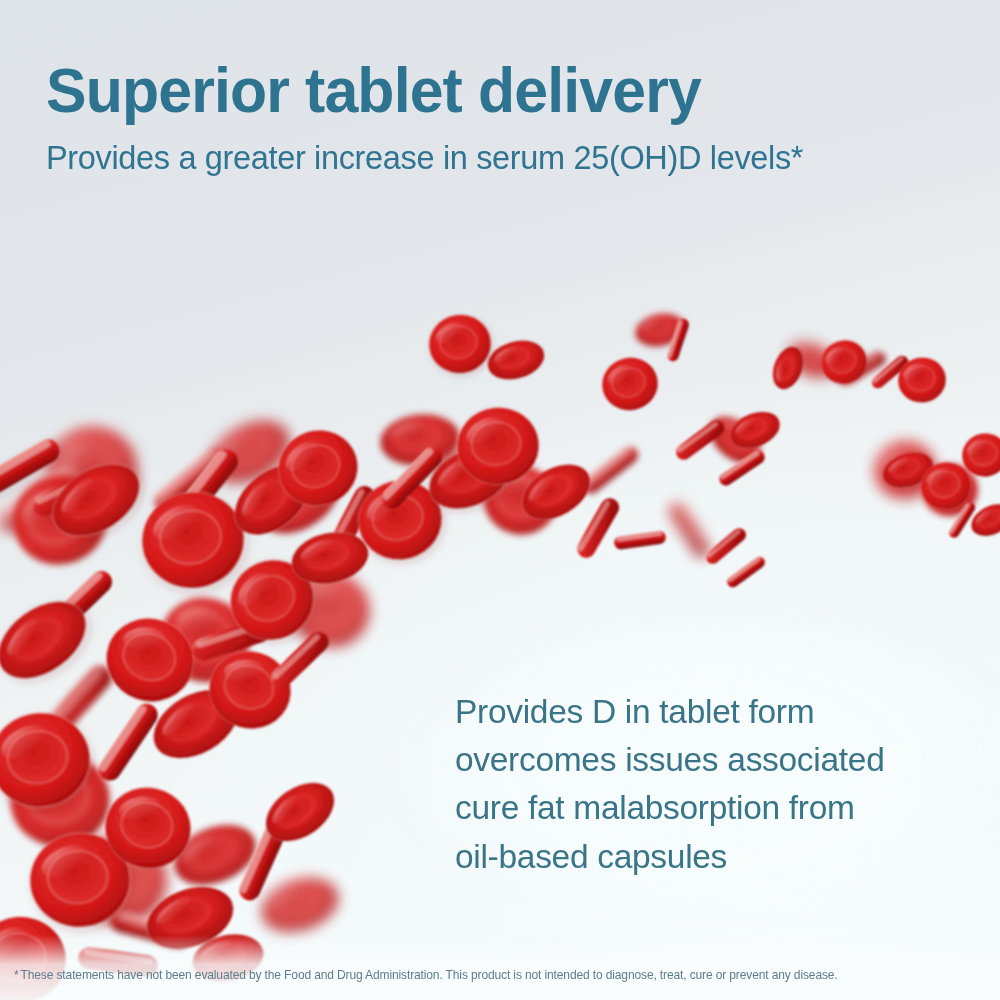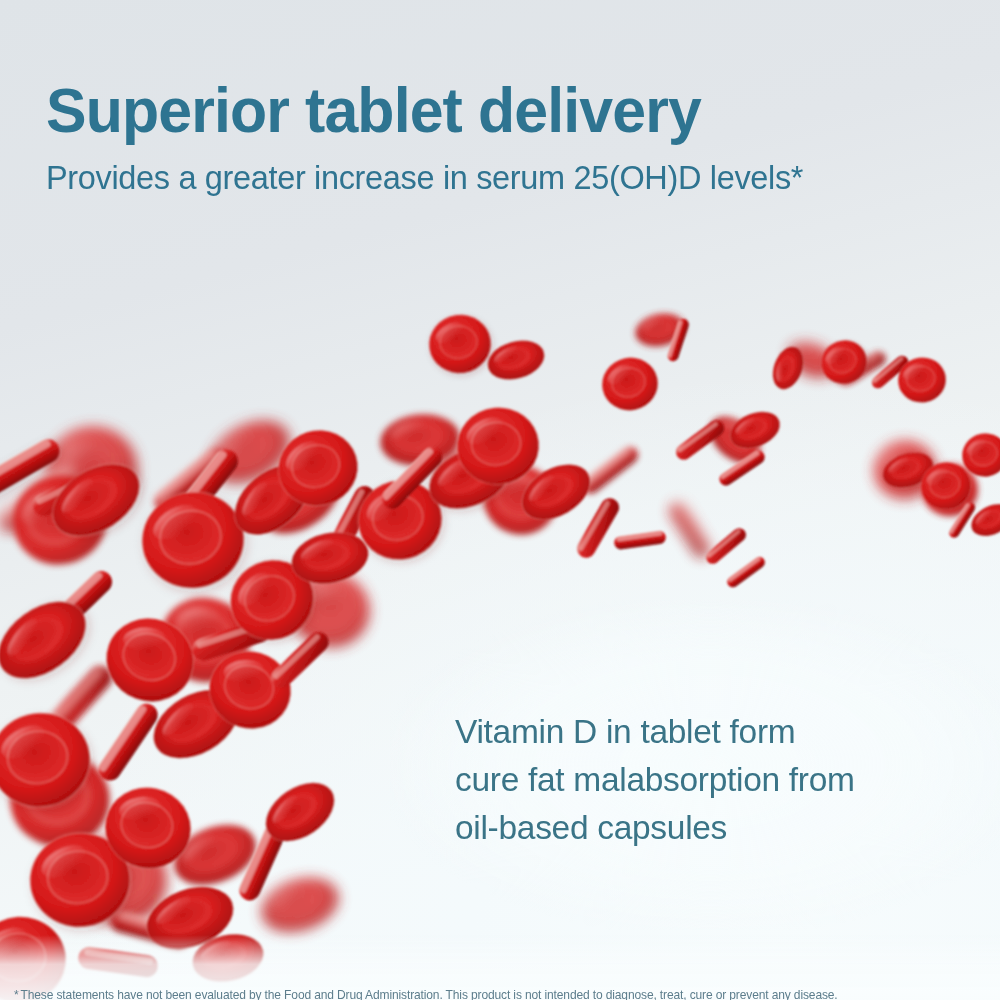--- a/index.html
+++ b/index.html
@@ -14,21 +14,21 @@
   #poster {
     position:relative;
     width:1000px; height:1000px;
     overflow:hidden;
     background:
       radial-gradient(120% 95% at 78% 96%, #f7fcfd 0%, #f4fafc 26%, rgba(244,250,252,0) 62%),
       linear-gradient(165deg, #dfe4e8 0%, #e2e6ea 26%, #eef2f3 54%, #f4f9fa 78%, #f6fbfc 100%);
   }
 
   
-  .text-layer { position:absolute; inset:0; z-index:40; pointer-events:none;margin-top:20px; }
+  .text-layer { position:absolute; inset:0; z-index:40; pointer-events:none; }
   .text-layer > * { pointer-events:auto; }
 
   #headline {
     position:absolute; left:46px; top:58px;
     font-size:63px;
     font-weight:700;
     letter-spacing:-0.9px;
     line-height:1.04;
     color:#2e7491;
     white-space:nowrap;
@@ -281,21 +281,22 @@
   <div class="haze"></div>
   <div class="haze-bottom"></div>
 
   <div class="text-layer">
 
     <h1 id="headline">Superior tablet delivery</h1>
 
     <h2 id="subhead">Provides a greater increase in serum 25(OH)D levels*</h2>
 
     <div id="body-copy">
-      <span>Vitamin D in tablet form</span>
+      <span>Provides D in tablet form</span>
+      <span>overcomes issues associated</span>
       <span>cure fat malabsorption from</span>
       <span>oil-based capsules</span>
     </div>
 
     <p id="disclaimer"><span class="ast">*</span><span>These statements have not been evaluated by the Food and Drug Administration. This product is not intended to diagnose, treat, cure or prevent any disease.</span></p>
 
   </div>
 </div>
 
 </body></html>

